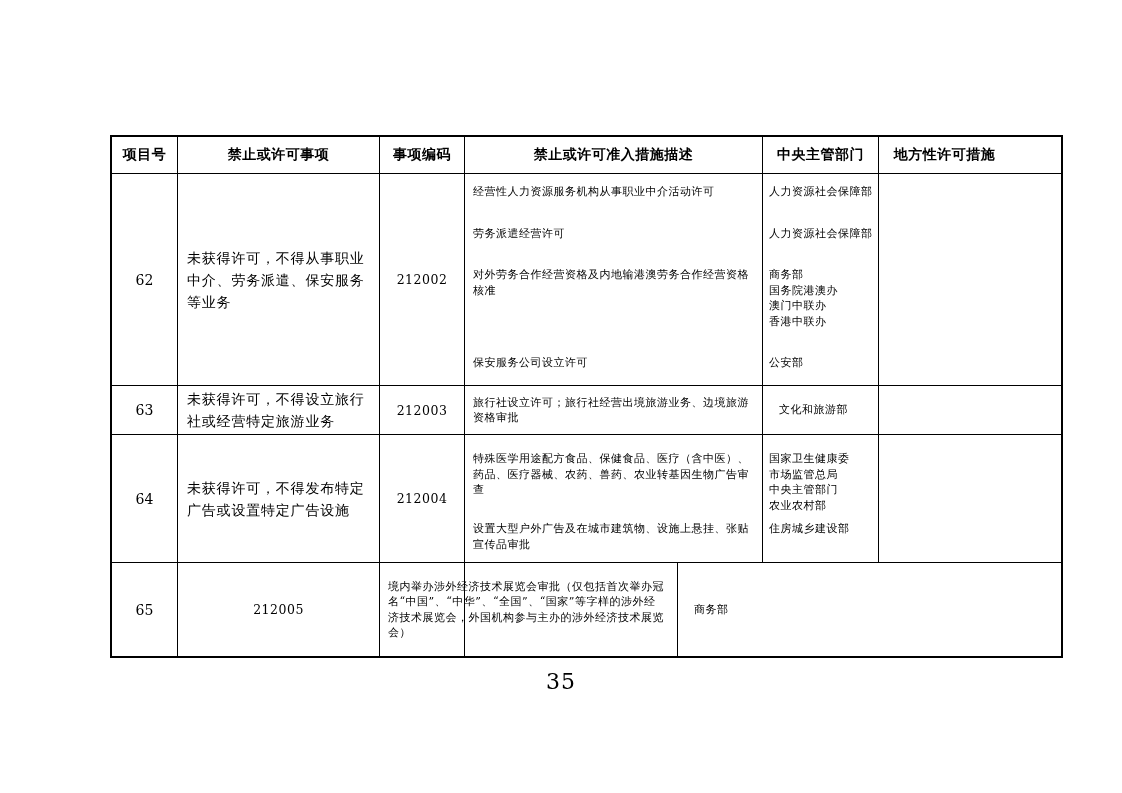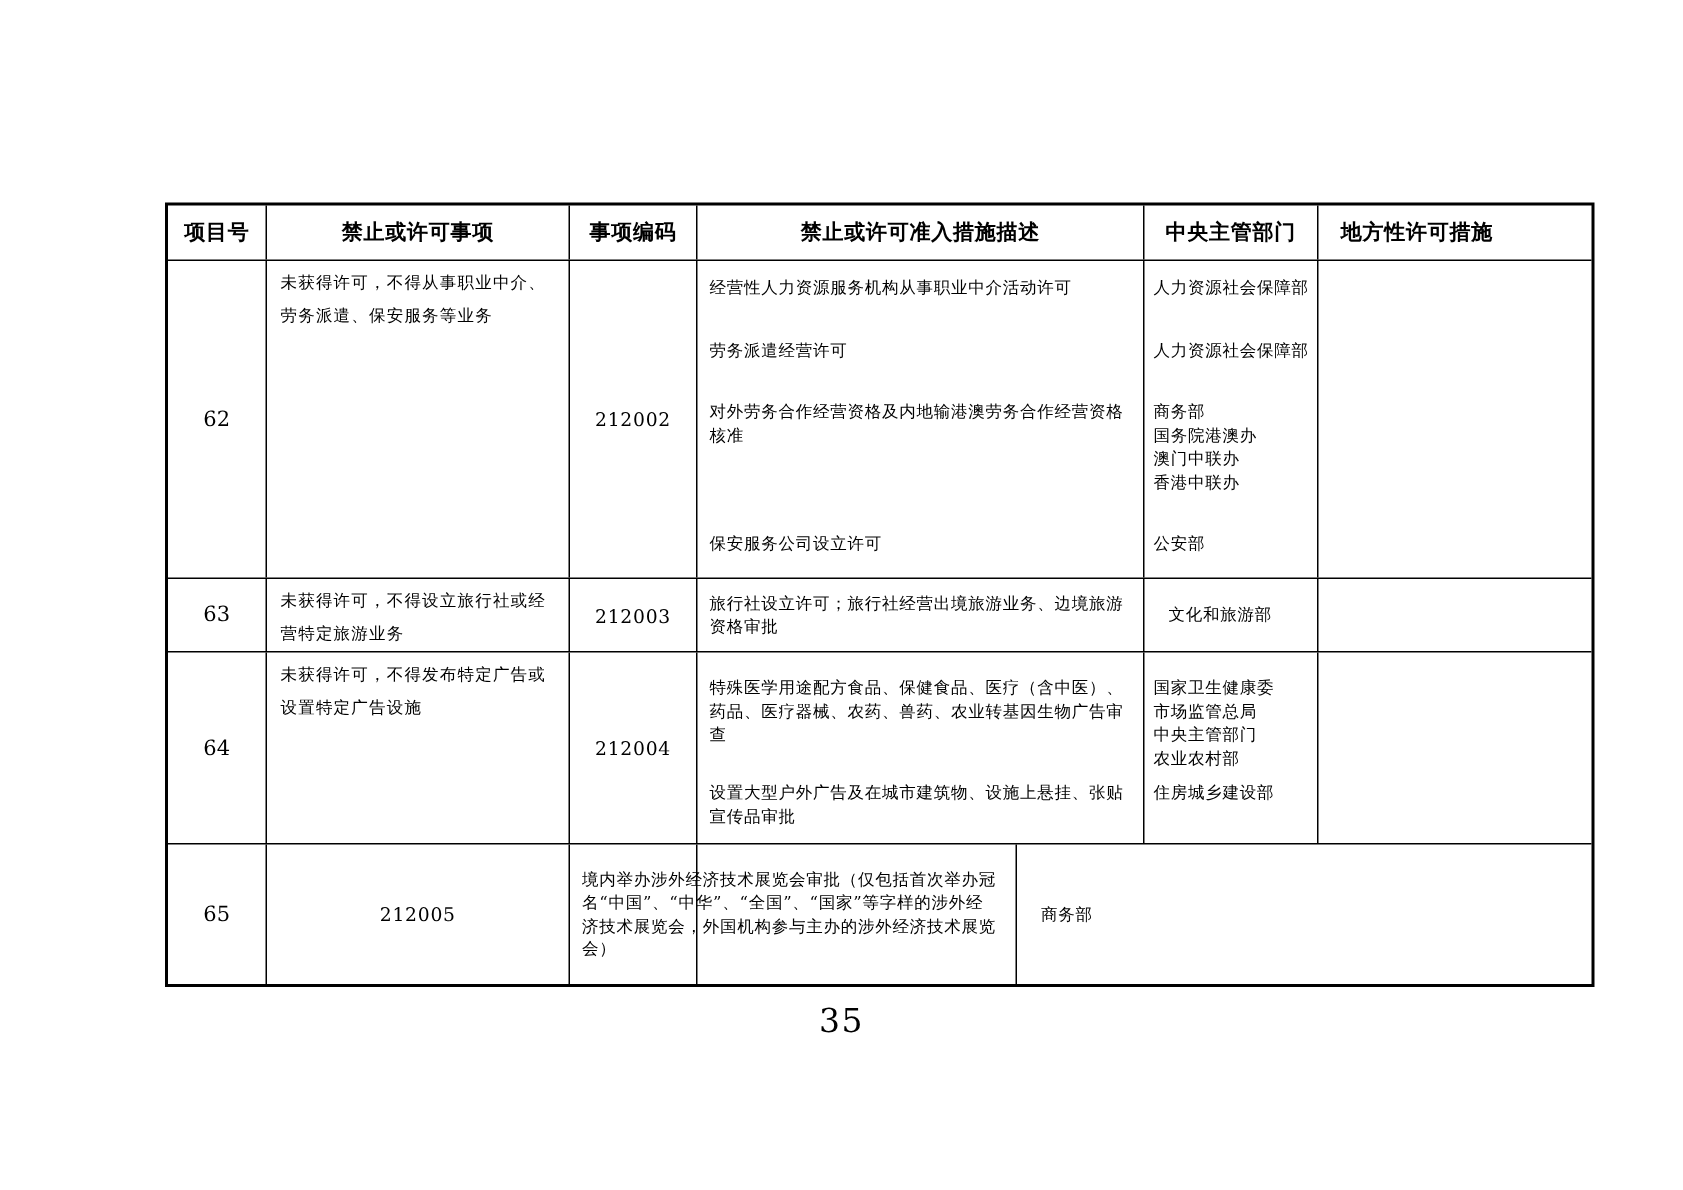--- a/index.html
+++ b/index.html
@@ -25,22 +25,22 @@
 
   .cell { border-right: 1px solid #000; overflow: hidden; }
   .cell.last { border-right: none; }
 
   .hcell {
     display: flex; align-items: center; justify-content: center;
     font-weight: bold; font-size: 14px; letter-spacing: 0.5px;
     white-space: nowrap;
   }
   .c-id   { display: flex; align-items: center; justify-content: center; font-size: 14px; }
-  .c-item { display: flex; padding: 4px 6px 4px 9px;
-            font-size: 11px; line-height: 22px; letter-spacing: 0.8px; }
+  .c-item { display: flex; align-items: center; padding: 4px 6px 4px 9px;
+            font-size: 14px; line-height: 22px; letter-spacing: 0.8px; }
   .c-code { display: flex; align-items: center; justify-content: center;
             font-size: 12.5px; letter-spacing: 0.5px; }
 
   .mdwrap { position: relative; border-right: 1px solid #000; }
   .vline  { position: absolute; left: 297px; top: 0; width: 1px; height: 100%; background: #000; }
   .pairs  { display: flex; flex-direction: column; justify-content: space-between; height: 100%; }
   .pairs.p62 { padding: 10px 0 14px; }
   .pairs.p64 { padding: 16px 0 10px; }
   .pairs.pfill { padding: 0; height: 100%; }
   .pair { display: grid; grid-template-columns: 298px 116px; }

